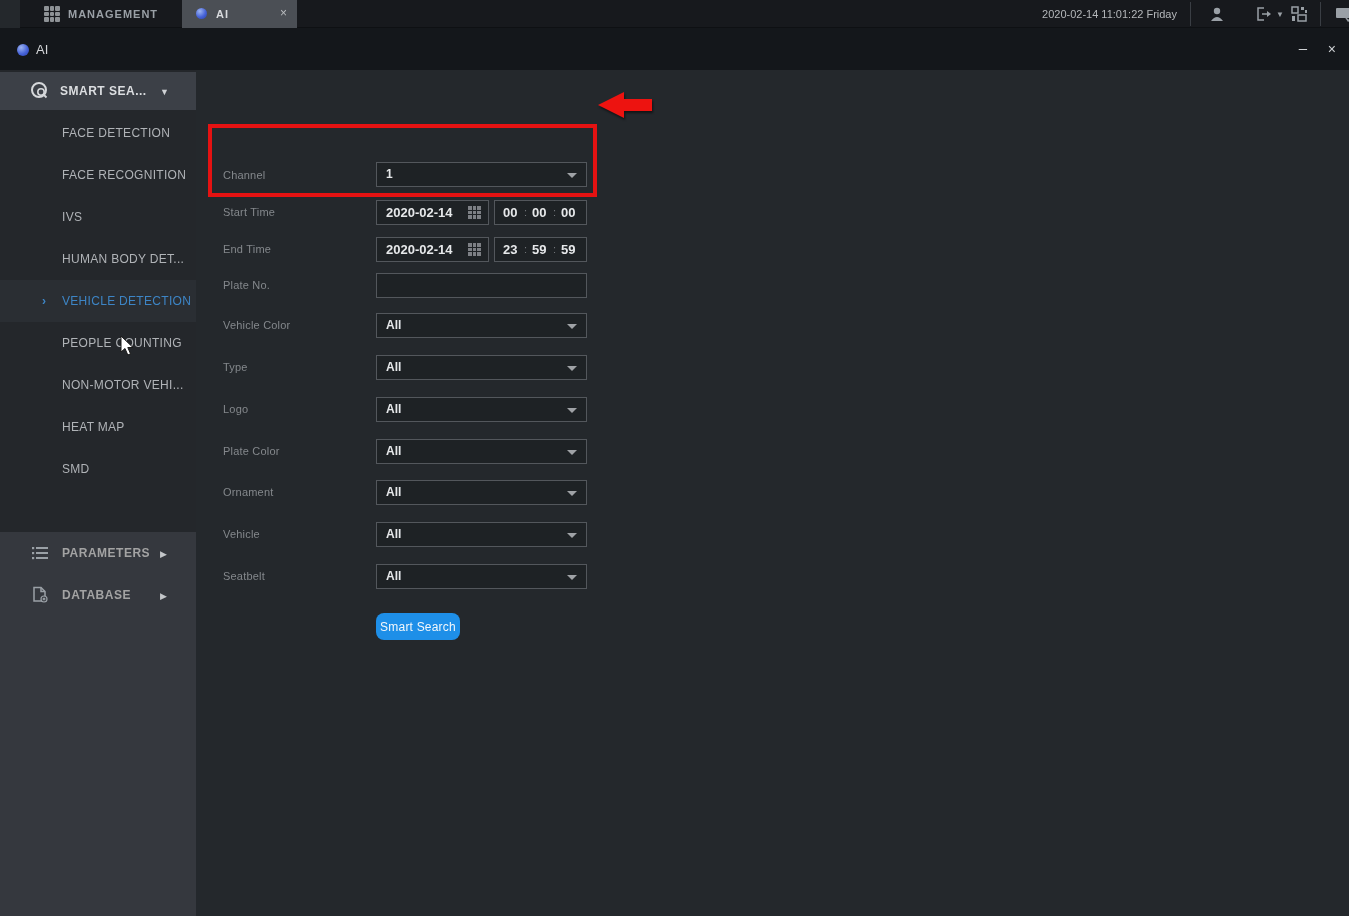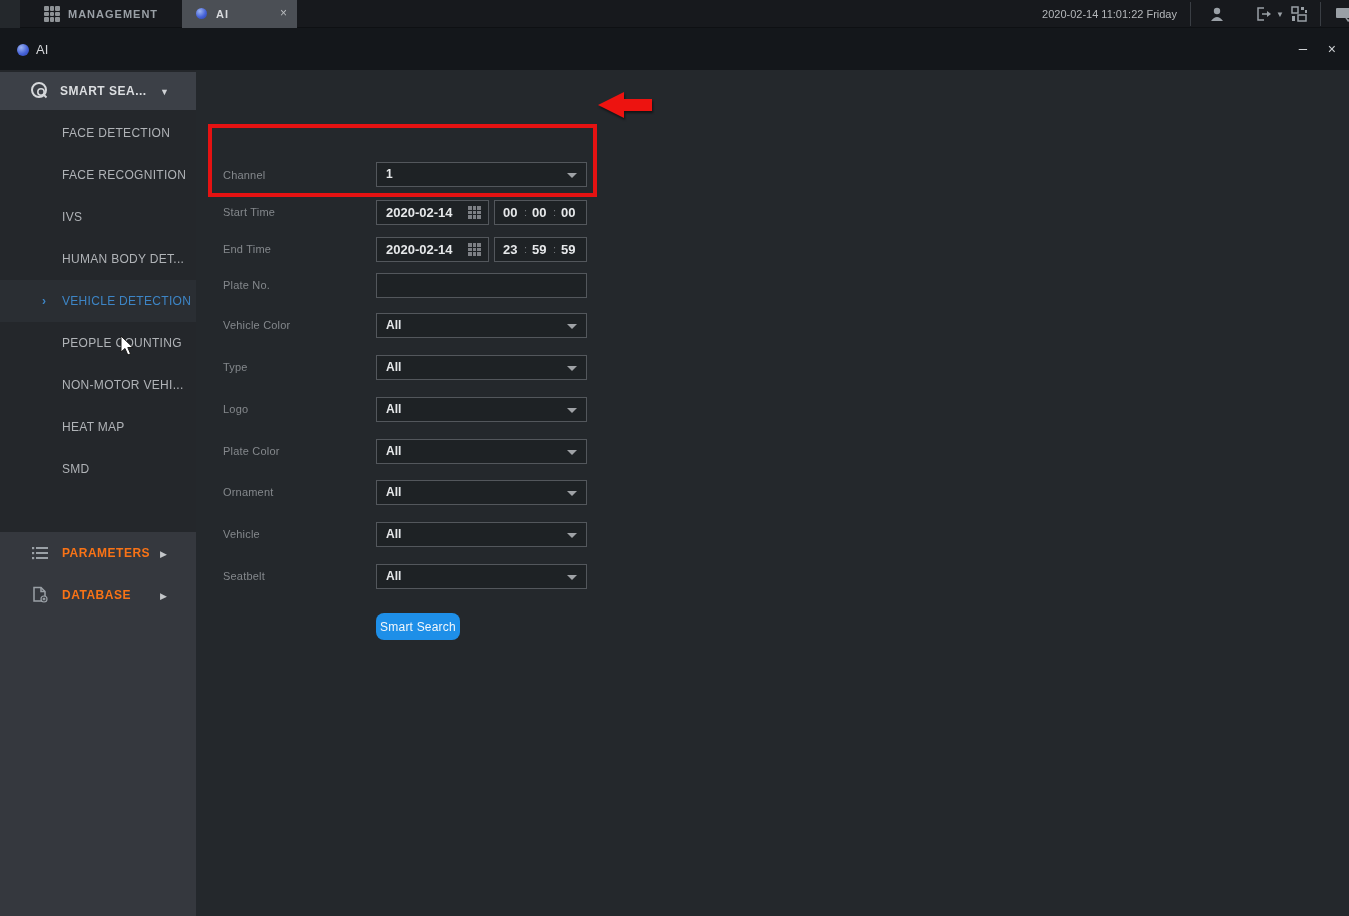--- a/index.html
+++ b/index.html
@@ -52,21 +52,21 @@
   #sb-items { position:absolute; left:0; top:42px; width:196px; }
   .sb-item { position:relative; width:196px; height:42px; line-height:42px;
              padding-left:62px; font-size:12px; letter-spacing:.3px; color:#b0b3b7;
              white-space:nowrap; overflow:hidden; }
   .sb-item.selected { color:#3d85c6; background:#2a2e33; }
   .sb-item .sel-chevron { position:absolute; left:42px; top:0; color:#3d85c6;
                           font-size:12px; font-weight:bold; }
   #sb-lower { position:absolute; left:0; top:462px; width:196px; height:384px; background:#35383e; }
   .sb-section { position:relative; width:196px; height:42px; line-height:42px; }
   .sb-section .sec-label { position:absolute; left:62px; font-size:12px; font-weight:bold;
-                           letter-spacing:.5px; color:#f97316; }
+                           letter-spacing:.5px; color:#a3a3a3; }
   .sb-section .sec-caret { position:absolute; left:160px; top:1px; font-size:9px; color:#c3c6c9; }
   .sec-icon { position:absolute; left:31px; top:12px; }
 
   
   #main { position:absolute; left:196px; top:70px; width:1153px; height:706px; background:#24282c; }
   .f-label { position:absolute; left:27px; font-size:11px; color:#84888c; letter-spacing:.2px; }
   .ctl { position:absolute; left:180px; width:211px; height:25px;
          border:1px solid #53575c; background:rgba(0,0,0,.14); }
   .ctl .val { position:absolute; left:9px; top:0; height:23px; line-height:23px;
               font-size:12px; font-weight:bold; color:#e6e8ea; }

